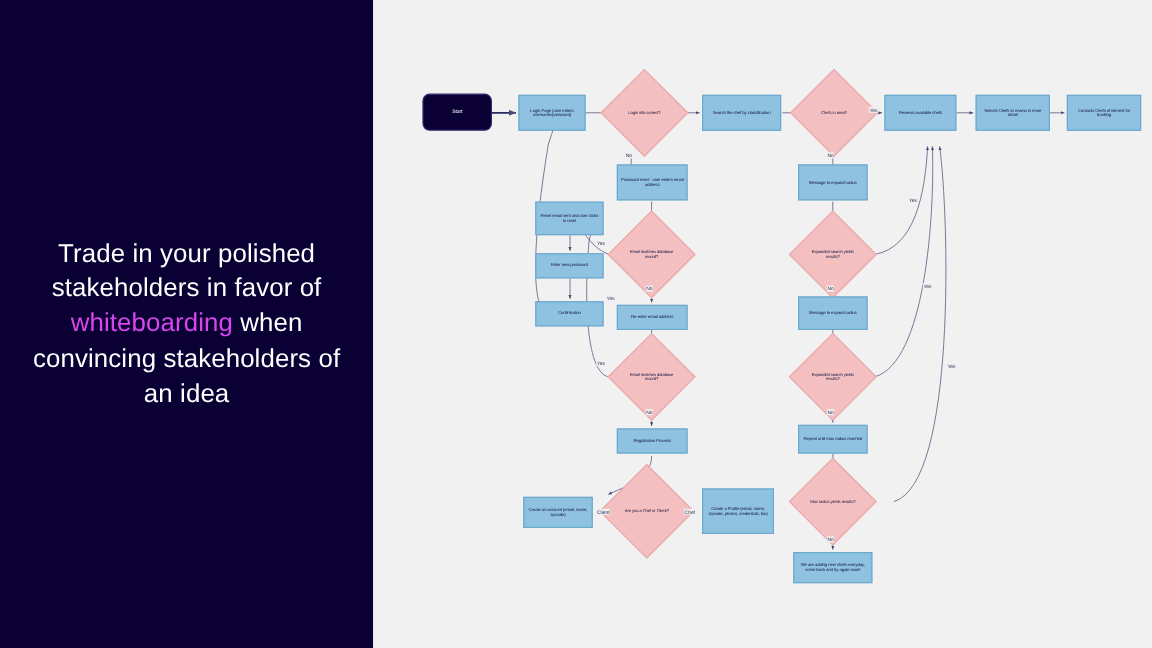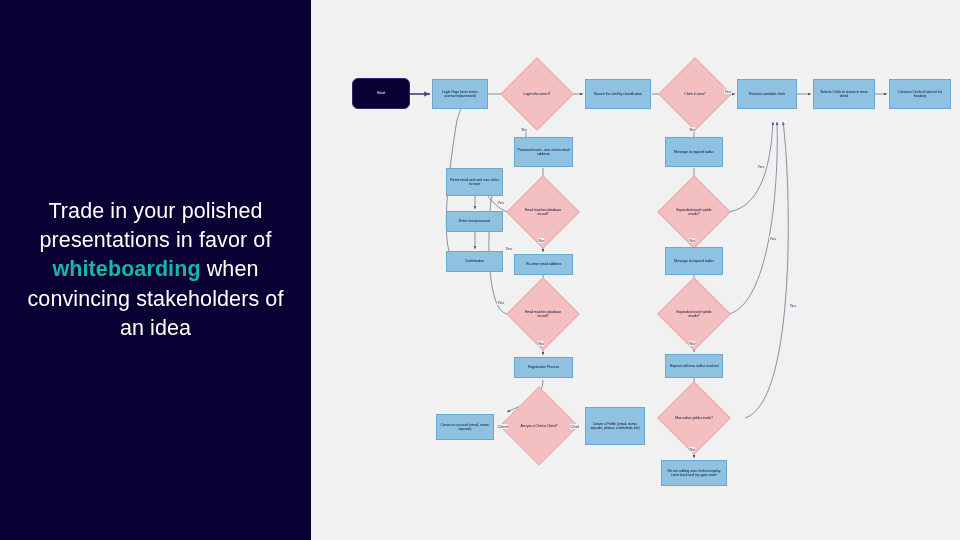--- a/index.html
+++ b/index.html
@@ -21,21 +21,21 @@
   }
   #quote-text {
     color: #ffffff;
     font-size: 21.5px;
     line-height: 1.36;
     text-align: center;
     width: 268px;
     font-weight: 400;
     letter-spacing: 0.1px;
   }
-  #quote-text .hl { color: #14b8a6; font-weight: 700; }
+  #quote-text .hl { color: #d946ef; font-weight: 400; }
 
   
   #canvas {
     position: absolute; left: 311px; top: 0;
     width: 649px; height: 540px;
     background: #f1f1f1;
   }
   #edges { position: absolute; left: 0; top: 0; width: 649px; height: 540px; }
 
   .node {
@@ -85,21 +85,21 @@
     white-space: nowrap;
   }
 </style>
 </head>
 <body>
 
 <div id="root">
 
   <div id="quote-panel">
     <div id="quote-text">
-      <span>Trade in your polished presentations in favor of </span><span class="hl">whiteboarding</span><span> when convincing stakeholders of an idea</span>
+      <span>Trade in your polished stakeholders in favor of </span><span class="hl">whiteboarding</span><span> when convincing stakeholders of an idea</span>
     </div>
   </div>
 
   <div id="canvas">
 
     <svg id="edges" viewBox="0 0 649 540">
       <defs>
         <marker id="ah" markerWidth="5" markerHeight="5" refX="4.2" refY="1.8" orient="auto">
           <path d="M0,0 L4.2,1.8 L0,3.6 z" fill="#4a4a78"></path>
         </marker>

